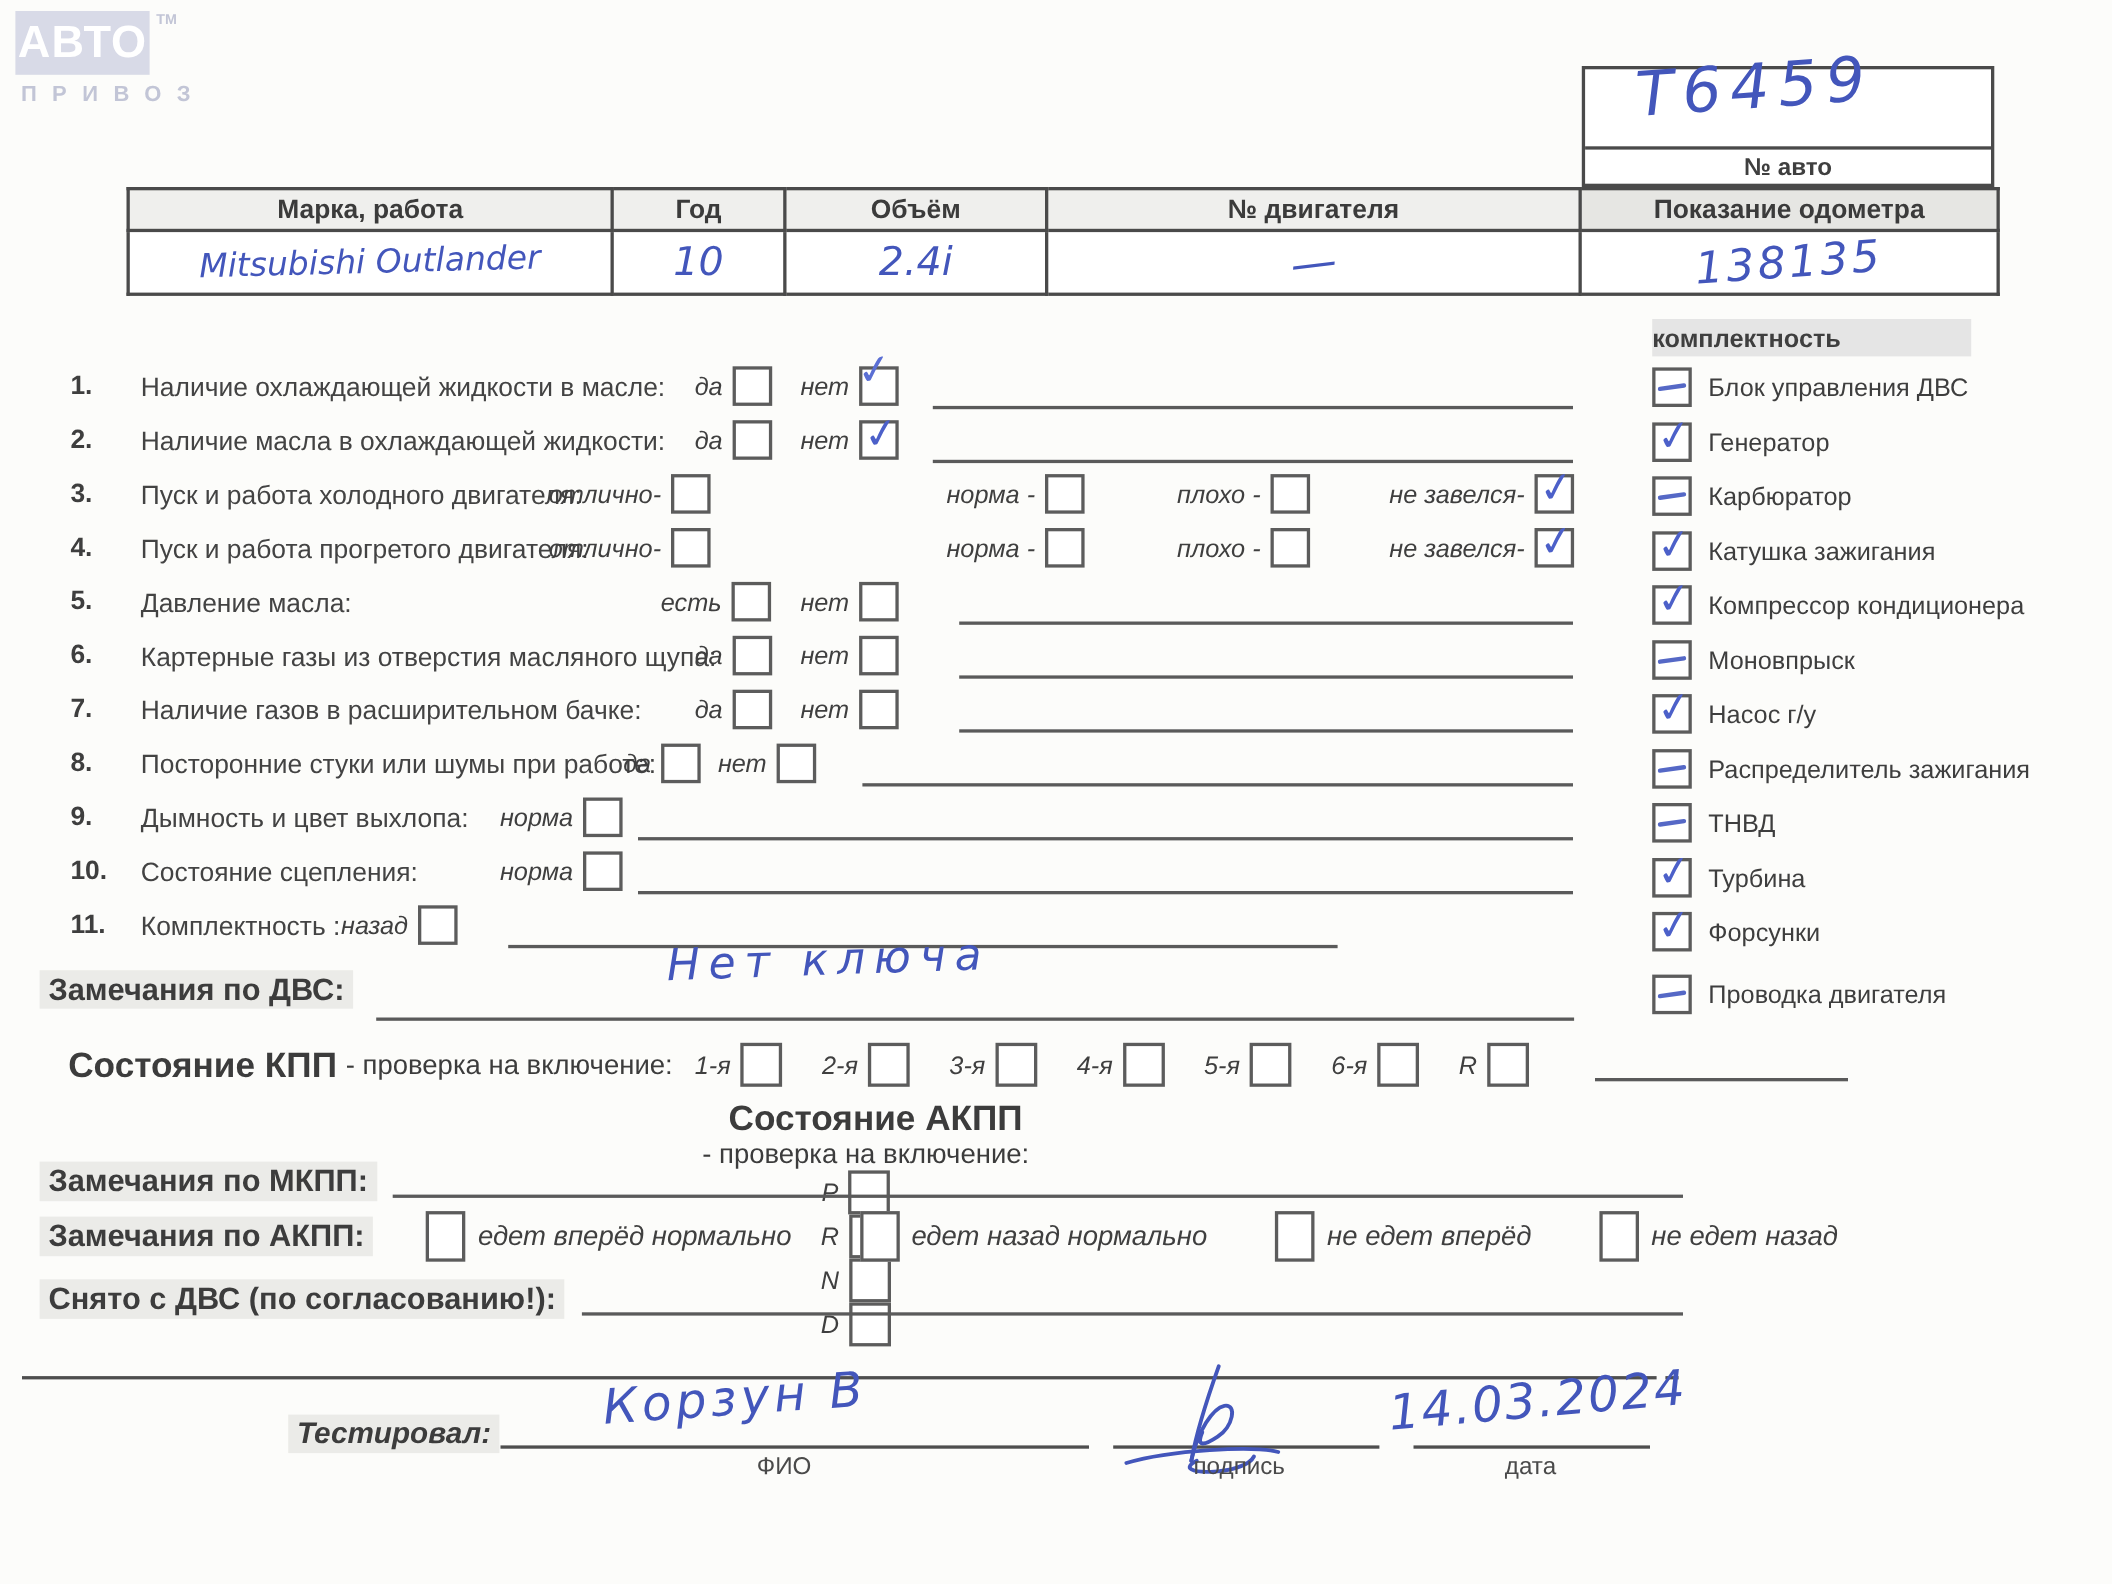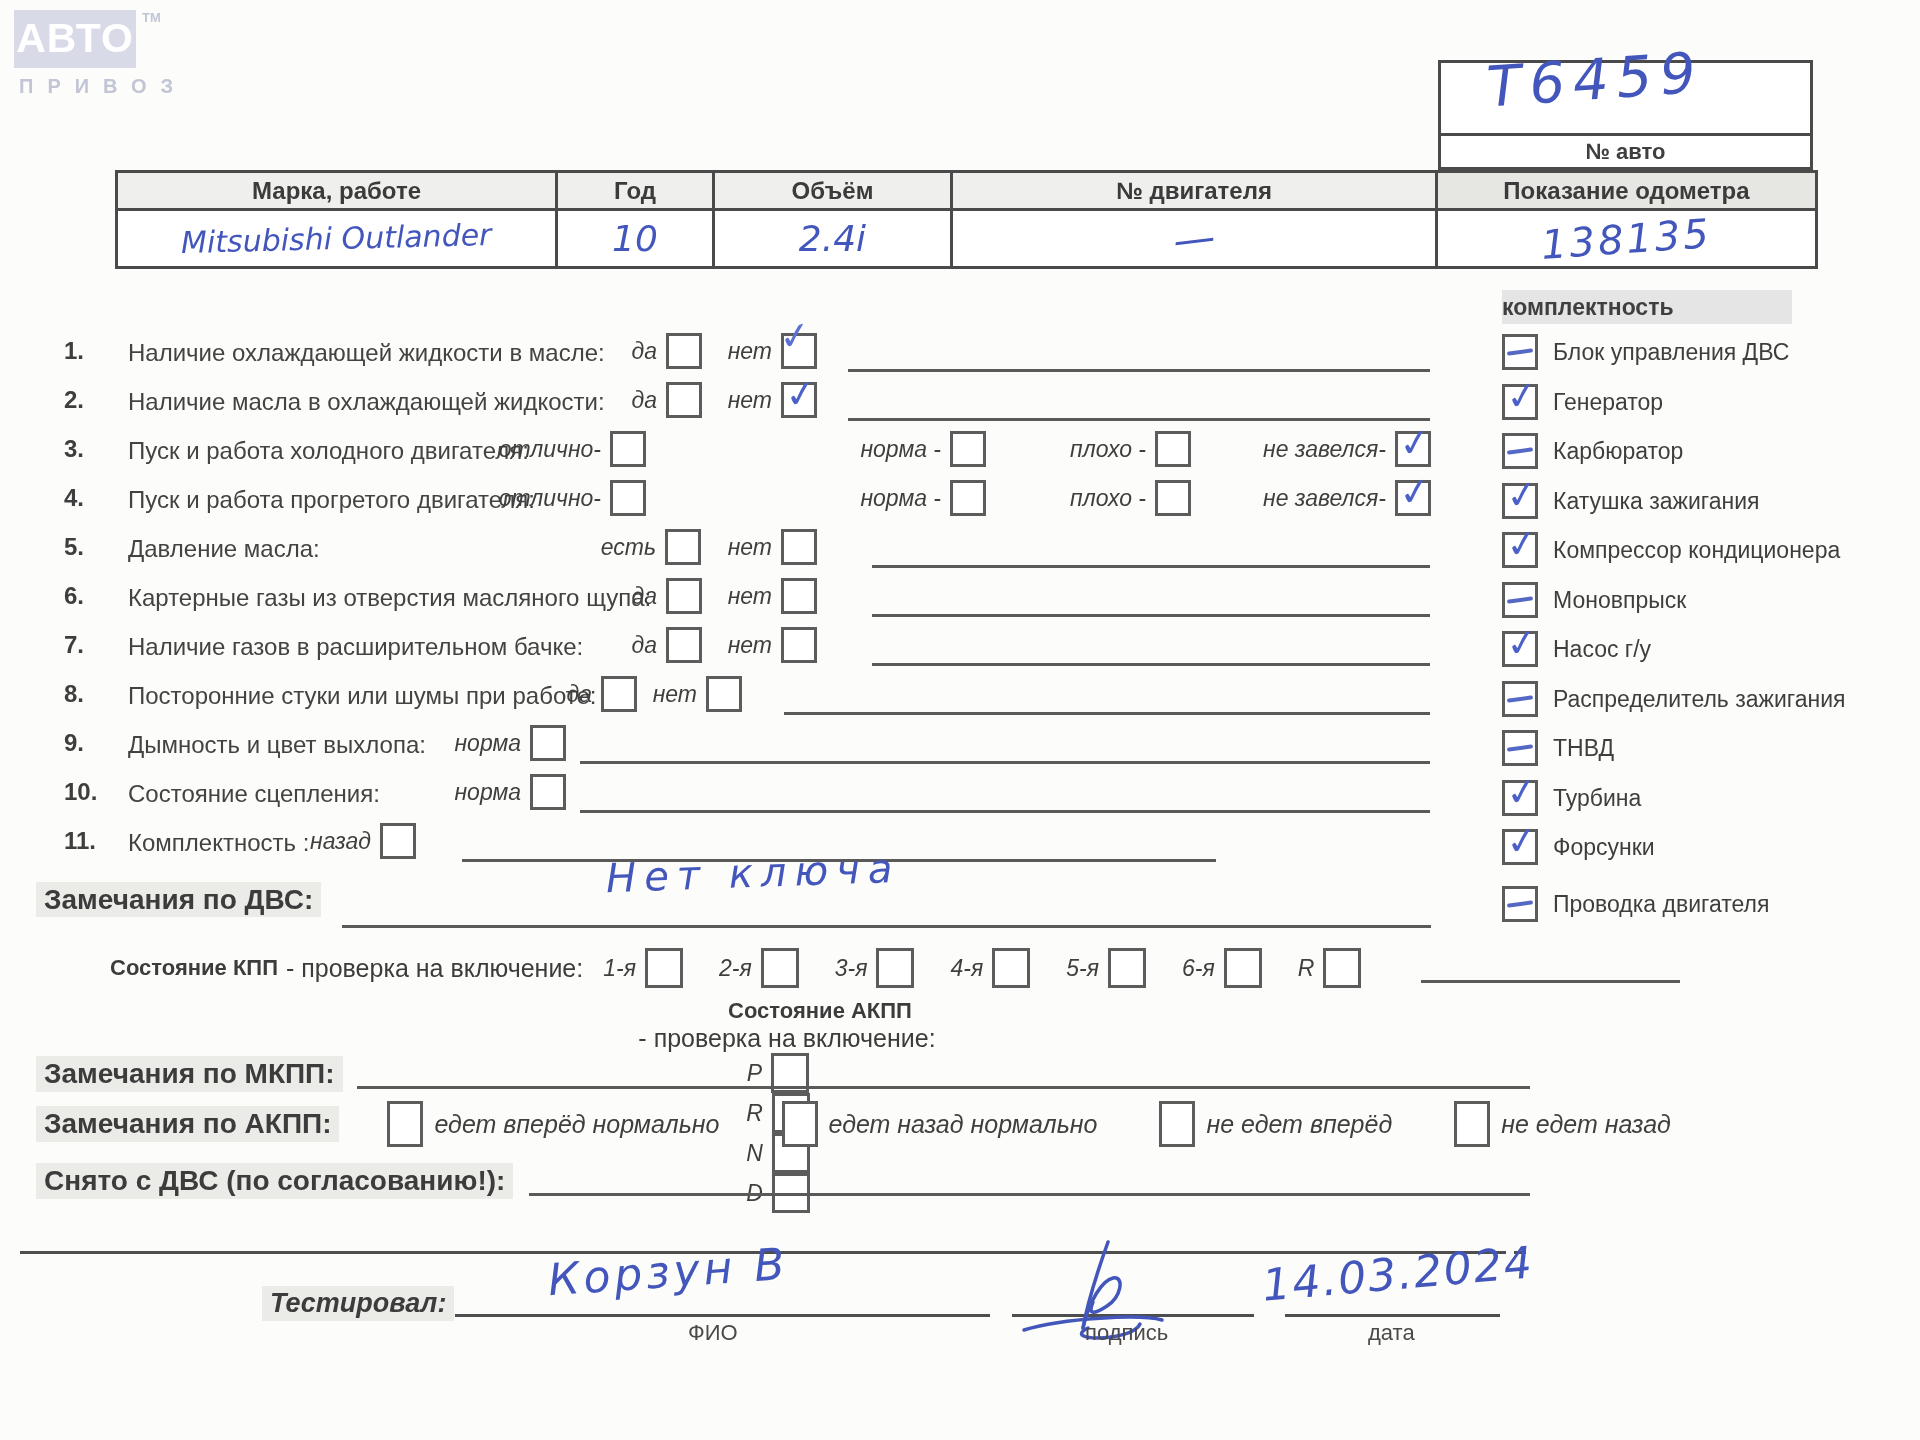--- a/index.html
+++ b/index.html
@@ -64,21 +64,21 @@
   .num { position:absolute; left:22px; top:7px; font-weight:bold; font-size:24px; color:#3e3e3e; }
   .itext { position:absolute; left:86px; top:9px; font-size:24px; color:#434343; white-space:nowrap; }
   .opt { position:absolute; top:3px; display:flex; align-items:center; gap:9px; }
   .olabel { font-style:italic; font-size:23px; color:#3f3f3f; white-space:nowrap; }
   .uline { position:absolute; bottom:4px; border-bottom:3px solid #5a5a5a; height:0; }
 
   
   .hl { background:#ebebe8; padding:2px 8px; }
   .sec { position:absolute; display:flex; align-items:center; }
   .sec-label { font-weight:bold; font-size:28px; color:#3c3c3c; white-space:nowrap; }
-  .sec-label-md { font-weight:bold; font-size:22px; color:#3c3c3c; white-space:nowrap;margin-left:48px; }
+  .sec-label-md { font-weight:bold; font-size:32px; color:#3c3c3c; white-space:nowrap; }
   .sec-rest { font-size:25px; color:#3c3c3c; white-space:nowrap; }
   .growline { flex:1; border-bottom:3px solid #5a5a5a; height:26px; }
 
   .remarks-dvs { position:absolute; left:36px; top:884px; width:1400px; height:48px; }
   .dvs-line { position:absolute; left:306px; right:5px; bottom:4px; border-bottom:3px solid #5a5a5a; }
   .dvs-hand { position:absolute; left:570px; top:-34px; font-size:40px; transform:rotate(-2deg); letter-spacing:8px; white-space:nowrap; }
 
   .kopt { display:flex; align-items:center; gap:9px; margin-right:36px; }
   .kopt .box { width:38px; height:40px; }
   .aopt { display:flex; align-items:center; gap:11px; margin-right:62px; }
@@ -120,21 +120,21 @@
   <table class="vtable">
     <colgroup>
         <col style="width:440px">
         <col style="width:157px">
         <col style="width:238px">
         <col style="width:485px">
         <col style="width:380px">
       </colgroup>
     <tbody>
         <tr>
-      <th>Марка, работе</th>
+      <th>Марка, работа</th>
       <th>Год</th>
       <th>Объём</th>
       <th>№ двигателя</th>
       <th class="shade">Показание одометра</th>
     </tr>
     <tr>
       <td><span class="hand cell-hand cell-marka">Mitsubishi Outlander</span></td>
       <td><span class="hand cell-hand">10</span></td>
       <td><span class="hand cell-hand">2.4i</span></td>
       <td><span class="hand cell-hand cell-dash">—</span></td>

